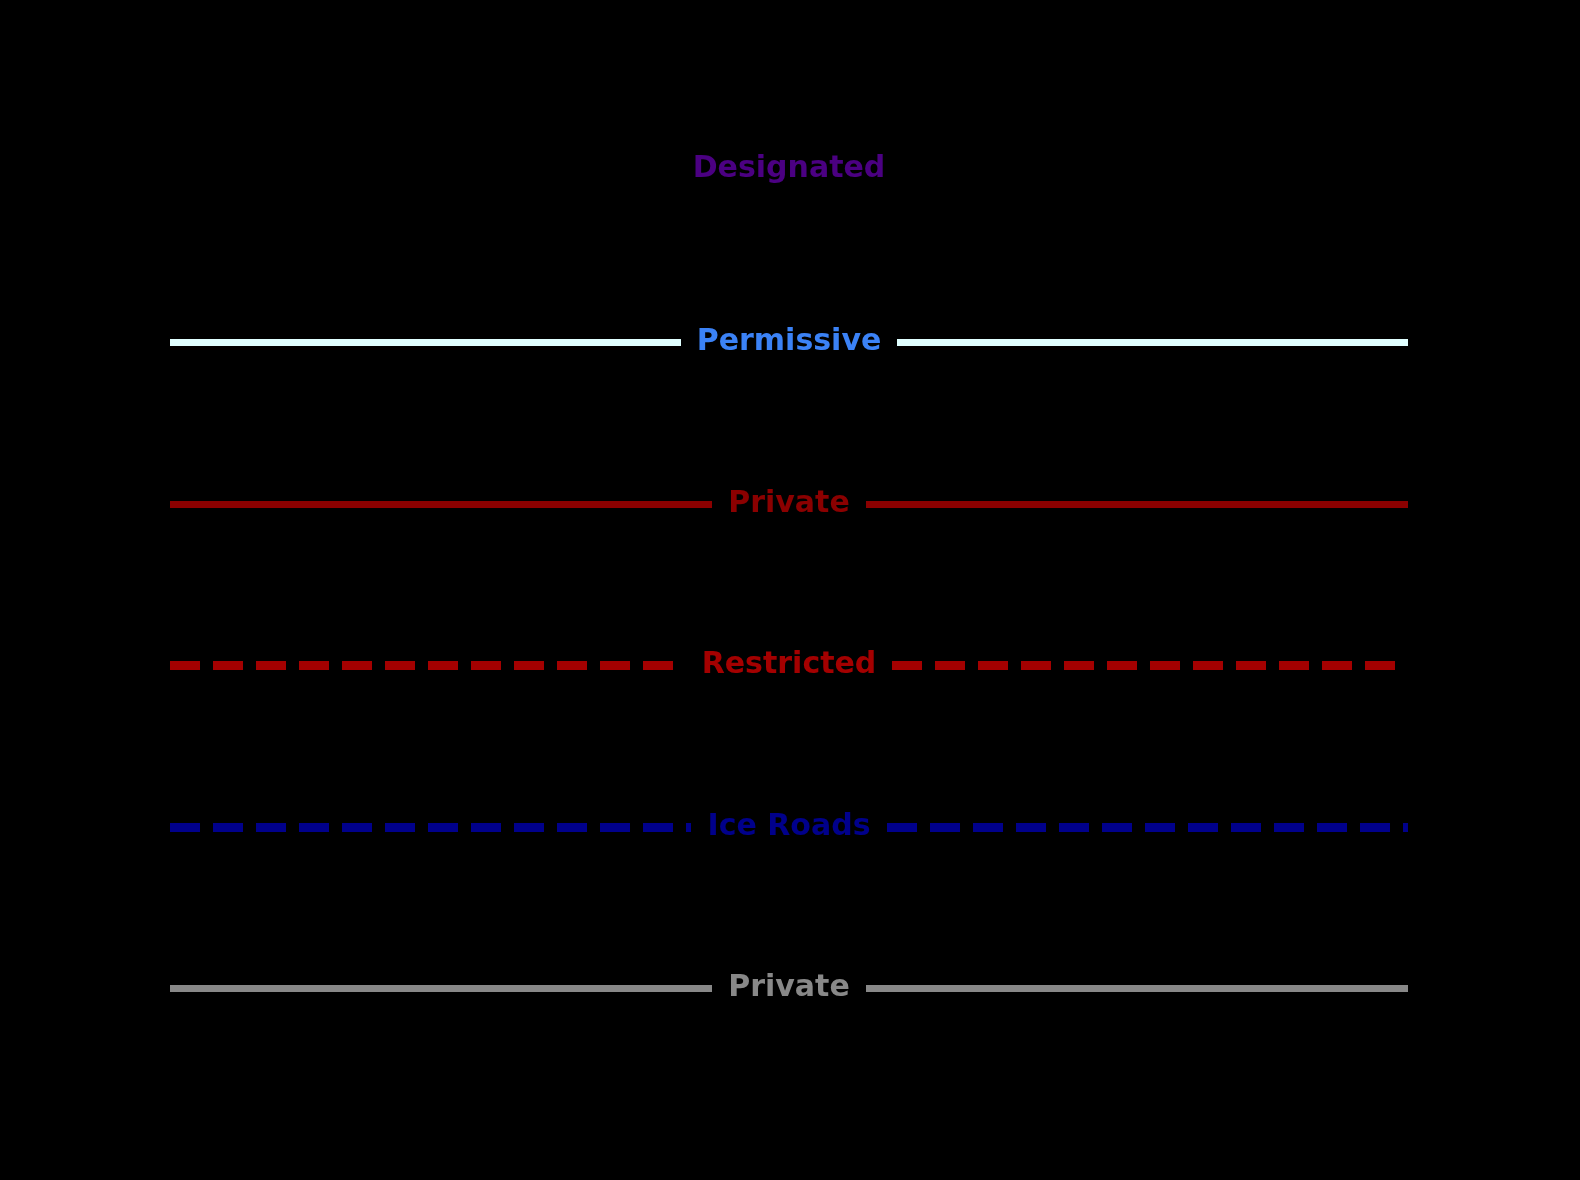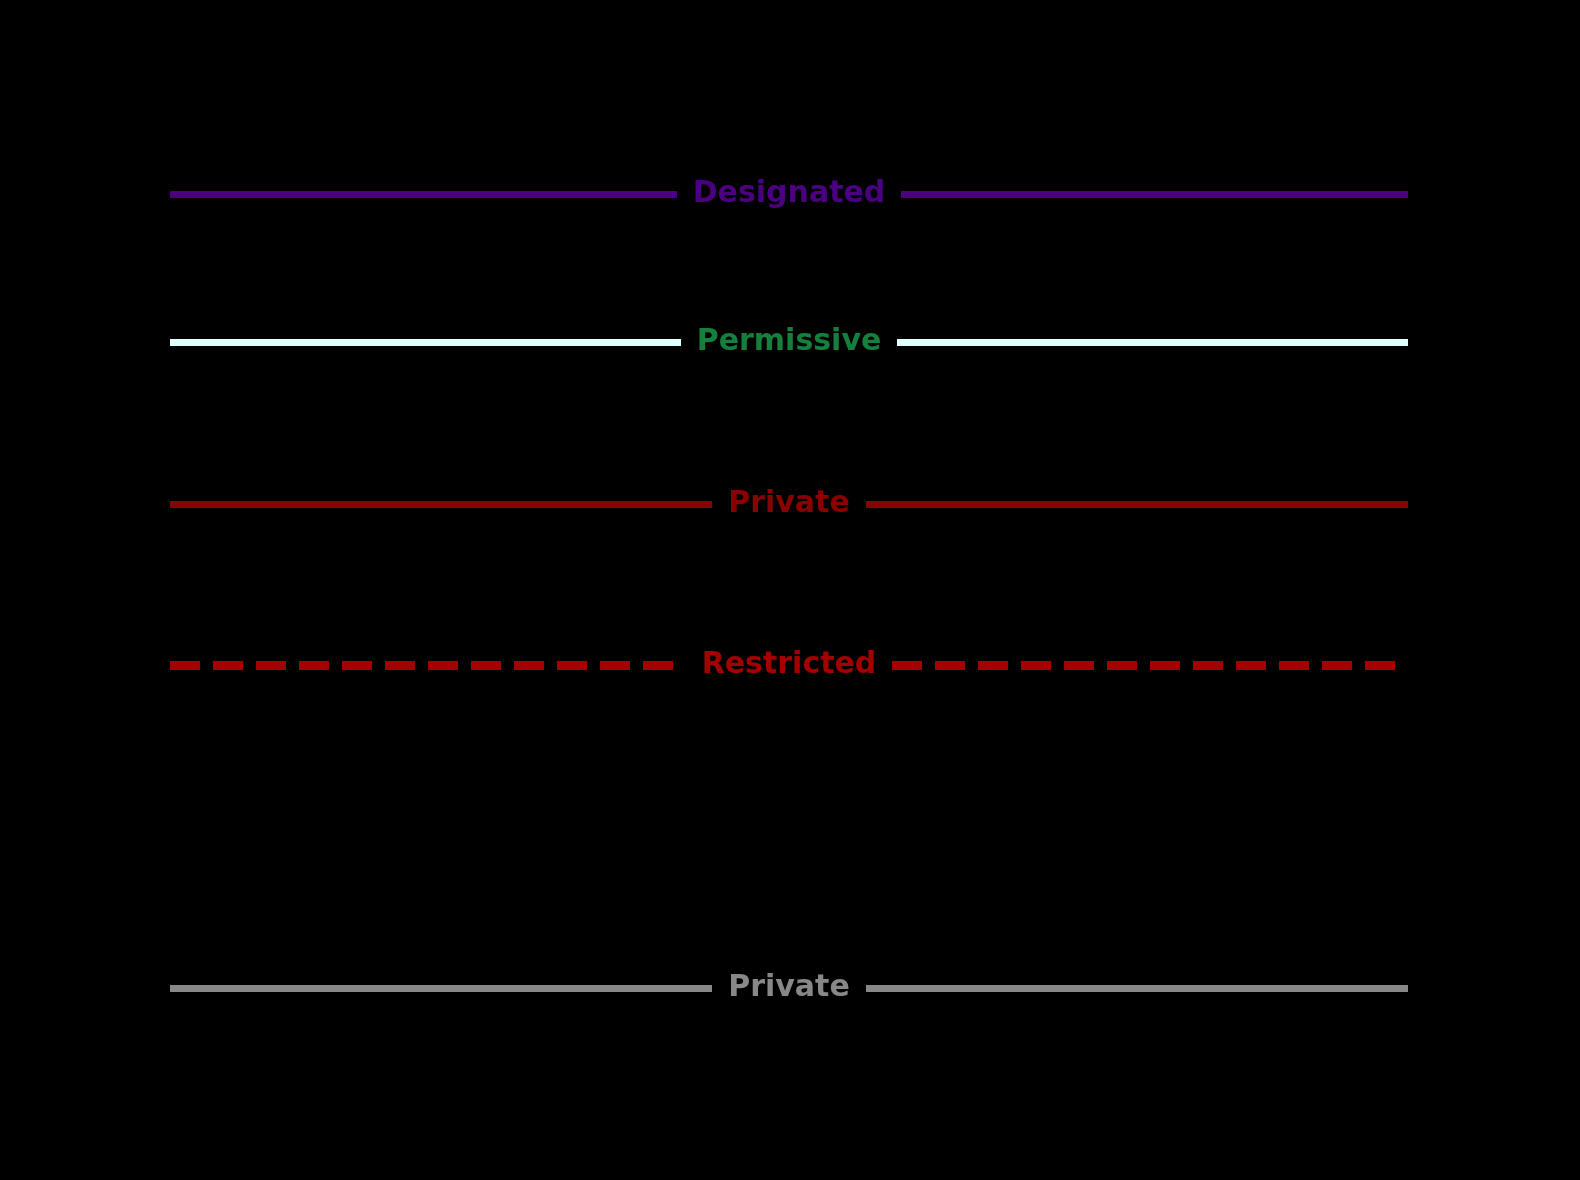--- a/index.html
+++ b/index.html
@@ -41,56 +41,61 @@
   .legend-label {
     flex: 0 0 auto;
     margin: 0 16px;
     font-size: 30px;
     font-weight: bold;
     white-space: nowrap;
     line-height: 1;
     padding-bottom: 4px; 
   }
   
-  .row-0 { top: 172px; }
+  .row-0 { top: 147px; flex-direction: column; }
   .row-1 { top: 320px; }
   .row-2 { top: 482px; }
   .row-3 { top: 643px; }
   .row-4 { top: 805px; }
   .row-5 { top: 966px; }
 </style>
 </head>
 <body>
 
 <div id="canvas">
 
   <div class="legend-row row-0">
     <div class="legend-line" data-style="solid" style="color: rgb(75, 0, 130);"></div>
     <div class="legend-label" style="color: rgb(75, 0, 130);">Designated</div>
     <div class="legend-line" data-style="solid" style="color: rgb(75, 0, 130);"></div>
   </div>
 
   <div class="legend-row row-1">
     <div class="legend-line" data-style="solid" style="color: rgb(224, 255, 255);"></div>
-    <div class="legend-label" style="color: #15803d;">Permissive</div>
+    <div class="legend-label" style="color: #3b82f6;">Permissive</div>
     <div class="legend-line" data-style="solid" style="color: rgb(224, 255, 255);"></div>
   </div>
 
   <div class="legend-row row-2">
     <div class="legend-line" data-style="solid" style="color: rgb(139, 0, 0);"></div>
     <div class="legend-label" style="color: rgb(139, 0, 0);">Private</div>
     <div class="legend-line" data-style="solid" style="color: rgb(139, 0, 0);"></div>
   </div>
 
   <div class="legend-row row-3">
     <div class="legend-line" data-style="dashed" style="color: rgb(164, 0, 0);"></div>
     <div class="legend-label" style="color: rgb(164, 0, 0);">Restricted</div>
     <div class="legend-line" data-style="dashed" style="color: rgb(164, 0, 0);"></div>
   </div>
 
+  <div class="legend-row row-4">
+    <div class="legend-line" data-style="dashed" style="color: rgb(0, 0, 139);"></div>
+    <div class="legend-label" style="color: rgb(0, 0, 139);">Ice Roads</div>
+    <div class="legend-line" data-style="dashed" style="color: rgb(0, 0, 139);"></div>
+  </div>
 
   <div class="legend-row row-5">
     <div class="legend-line" data-style="solid" style="color: rgb(136, 136, 136);"></div>
     <div class="legend-label" style="color: rgb(136, 136, 136);">Private</div>
     <div class="legend-line" data-style="solid" style="color: rgb(136, 136, 136);"></div>
   </div>
 
 </div>
 
 </body></html>

